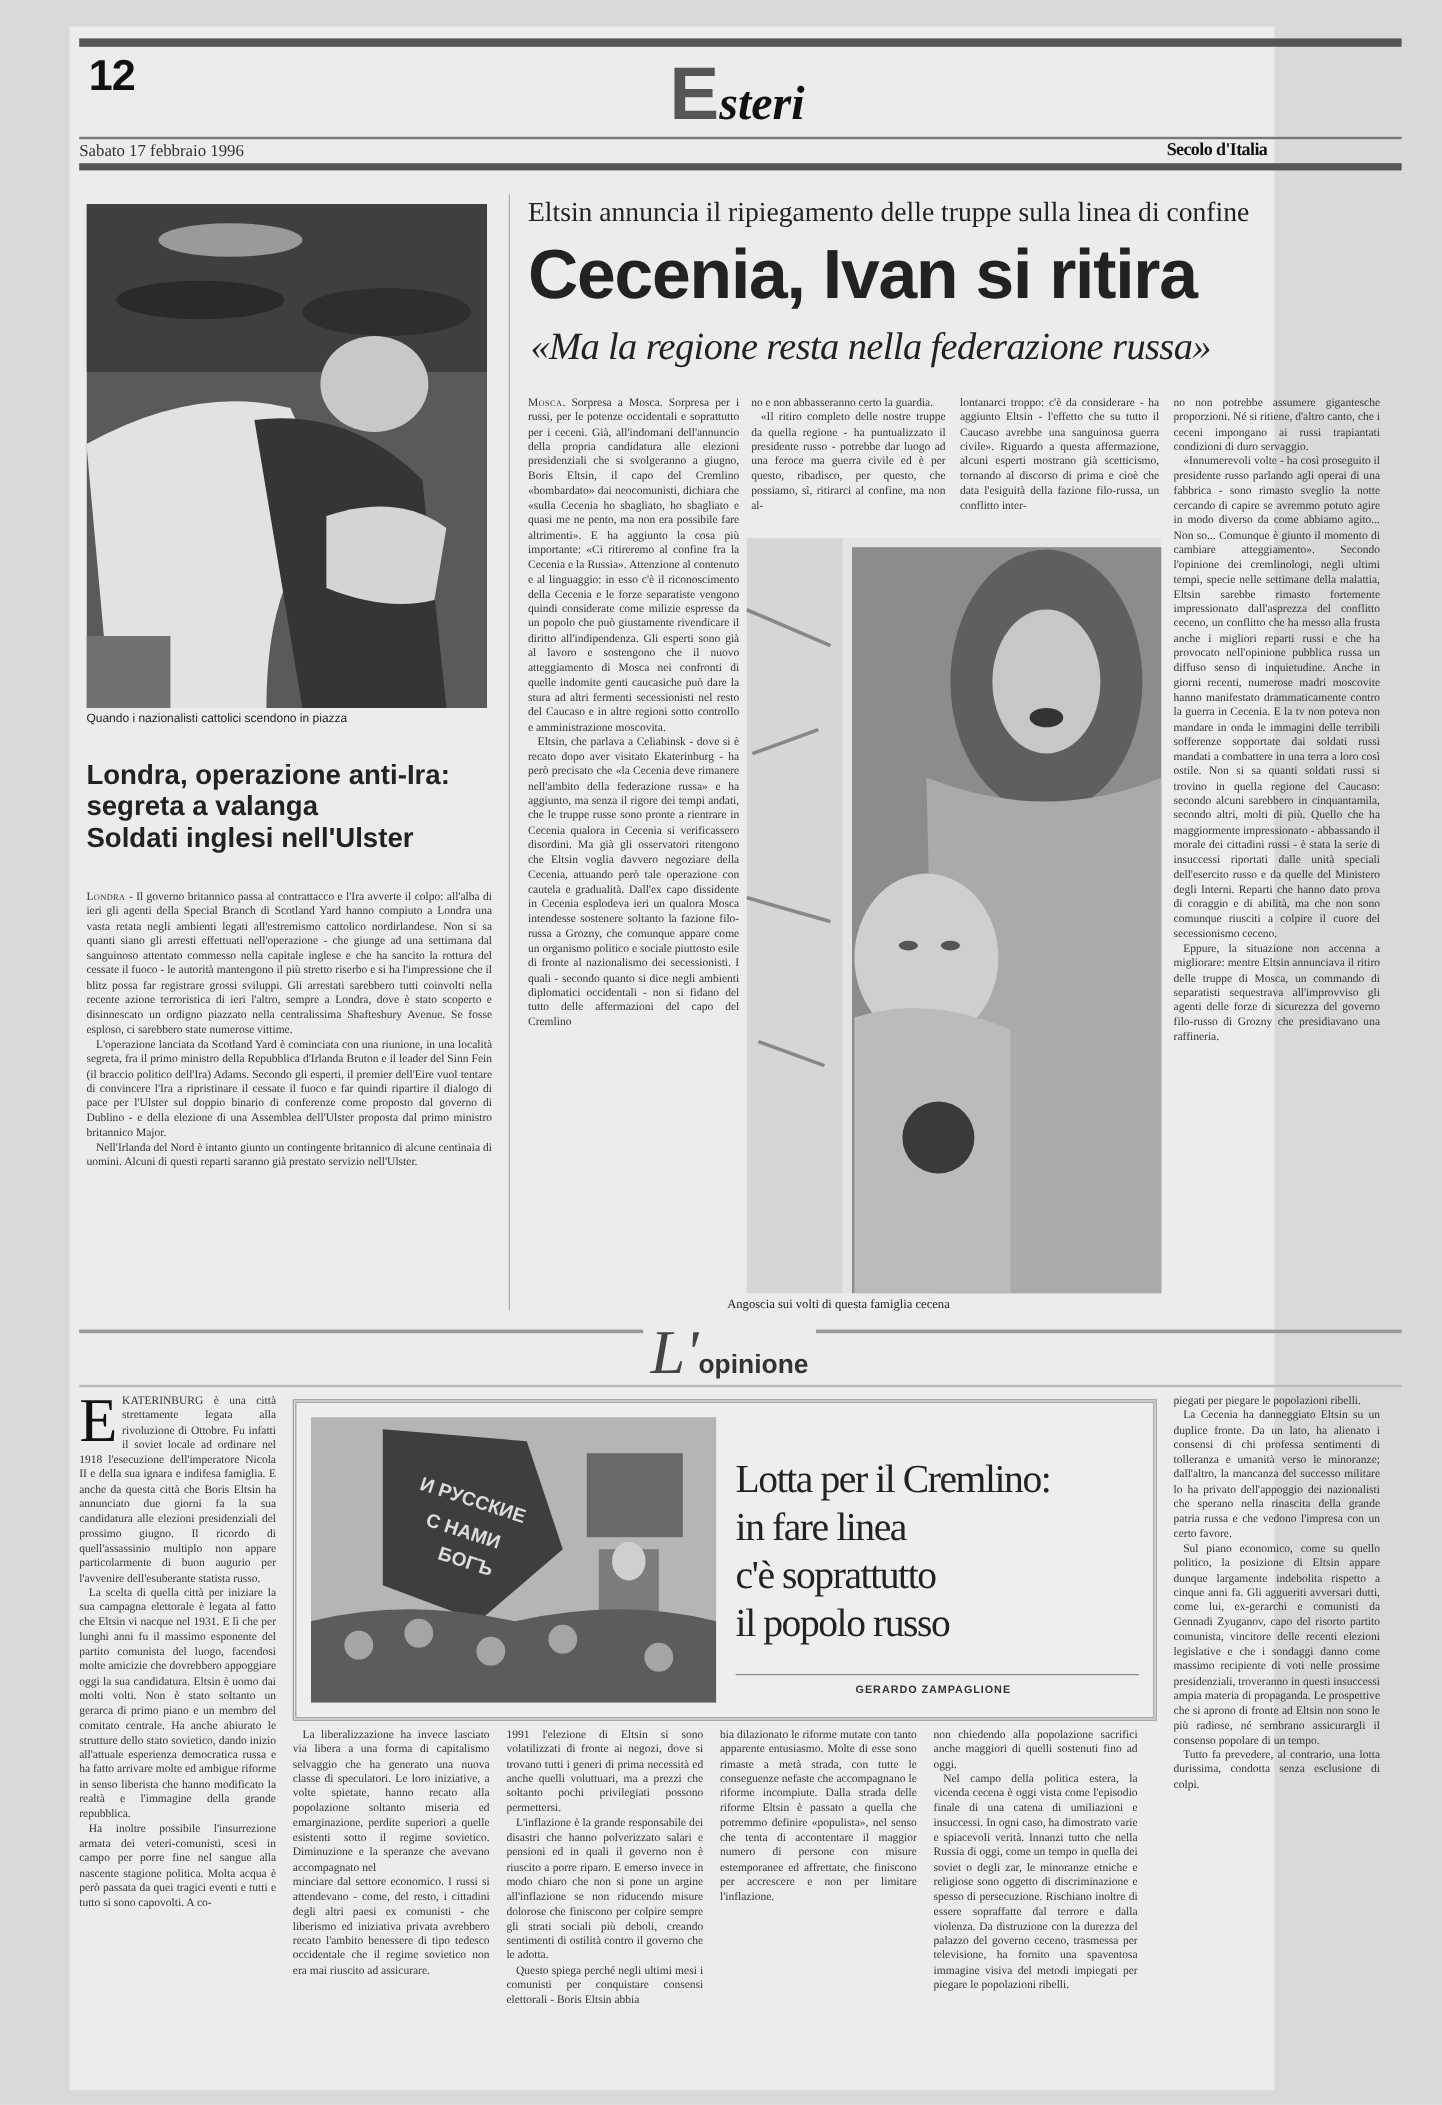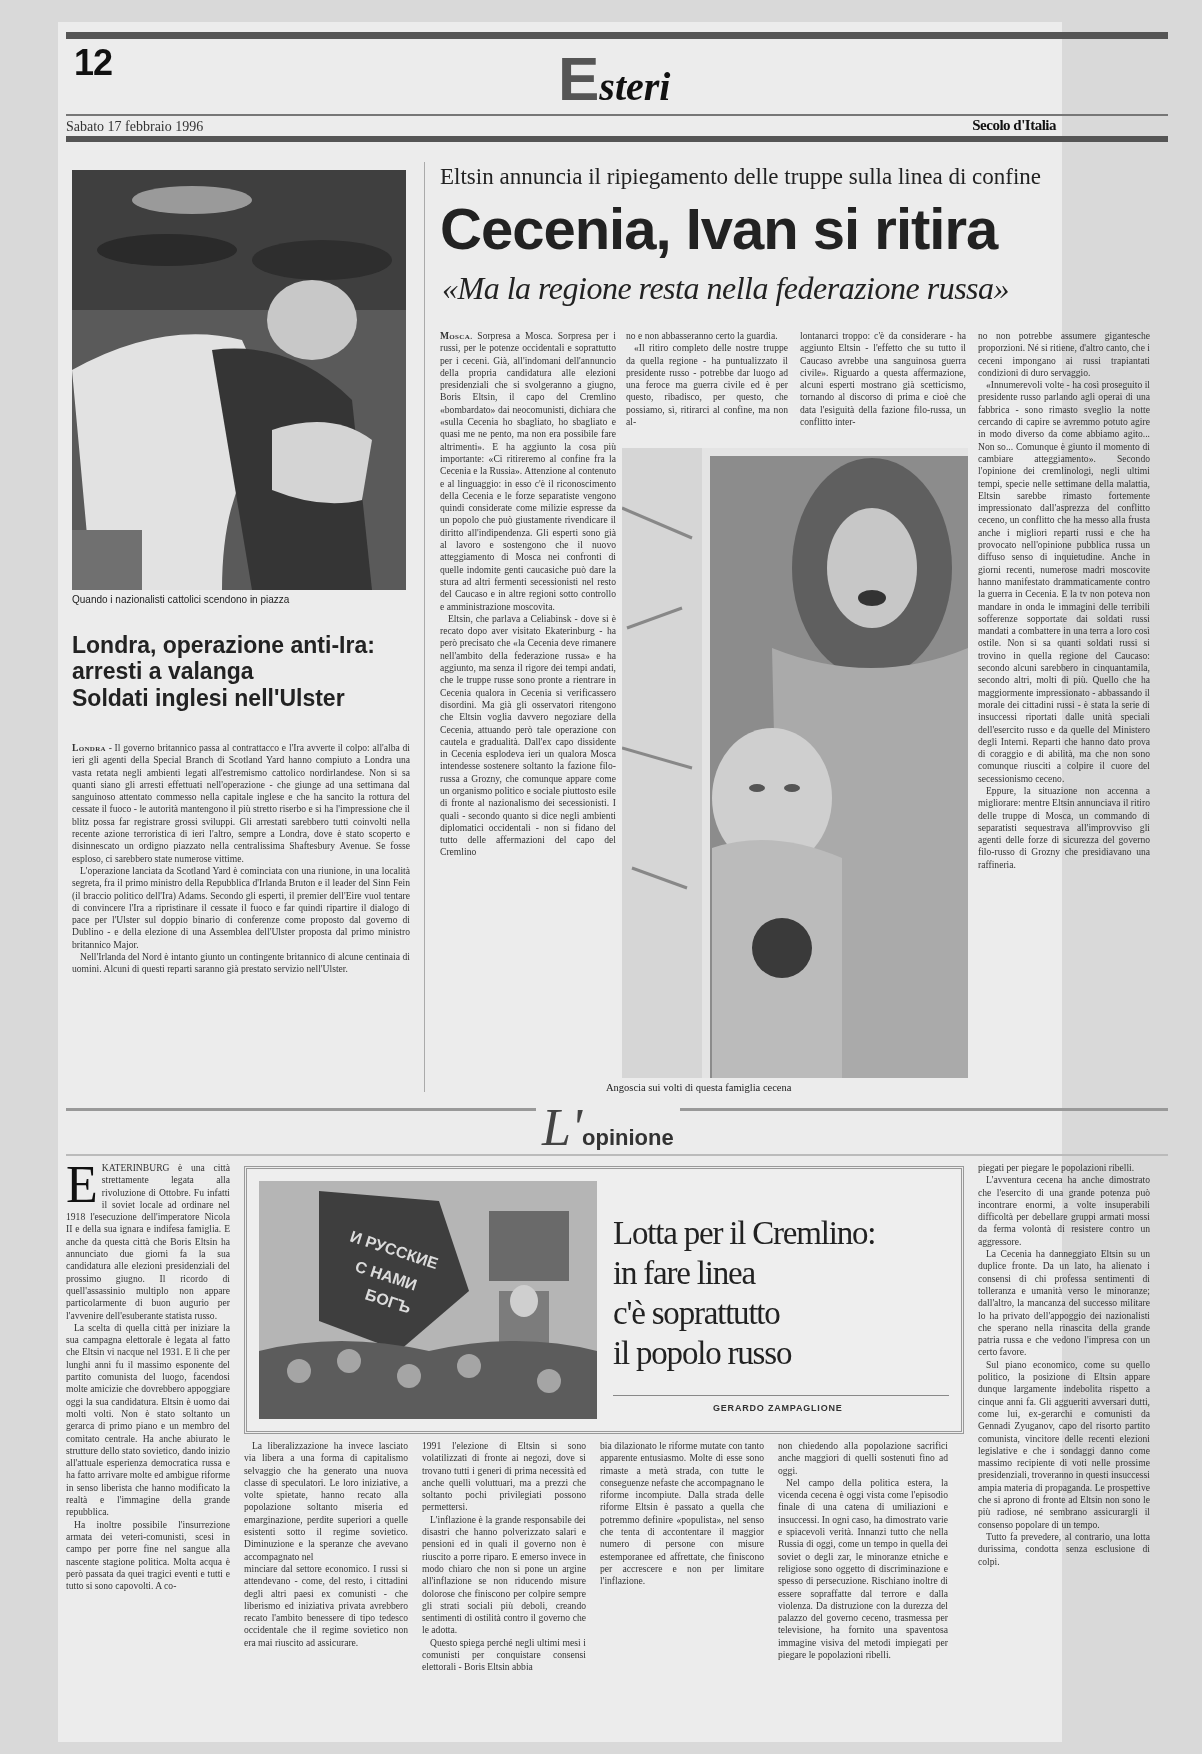--- a/index.html
+++ b/index.html
@@ -15,21 +15,21 @@
   .dateline { font-family: "Liberation Serif", serif; font-size: 14px; color: #333; }
   .masthead { font-family: "Liberation Serif", serif; font-weight: bold; font-size: 15px; color: #111; letter-spacing: -0.5px; }
   .photo { position: absolute; overflow: hidden; }
   .caption { font-family: "Liberation Sans", sans-serif; font-size: 10px; color: #222; }
   .kicker { font-family: "Liberation Serif", serif; font-size: 23px; color: #222; white-space: nowrap; }
   .headline { font-family: "Liberation Sans", sans-serif; font-weight: 900; font-size: 58px; color: #222; letter-spacing: -1px; white-space: nowrap; line-height: 1; }
   .subhead { font-family: "Liberation Serif", serif; font-style: italic; font-size: 32px; color: #222; white-space: nowrap; letter-spacing: -0.5px; }
   .side-headline { font-family: "Liberation Sans", sans-serif; font-weight: bold; font-size: 23px; color: #222; line-height: 1.15; }
   .col { position: absolute; font-family: "Liberation Serif", serif; font-size: 9.6px; line-height: 12.3px; color: #333; text-align: justify; overflow: hidden; hyphens: auto; }
   .col p { text-indent: 8px; }
-  .col .lead { font-variant: small-caps; font-weight: bold; letter-spacing: 0.3px; }
+  .col .lead { font-variant: small-caps; font-weight: normal; letter-spacing: 0.3px; }
   .dropcap { float: left; font-family: "Liberation Serif", serif; font-size: 52px; line-height: 42px; margin: 2px 4px 0 0; color: #111; }
   .opinione-L { font-family: "Liberation Serif", serif; font-style: italic; font-size: 52px; color: #444; line-height: 1; }
   .opinione-rest { font-family: "Liberation Sans", sans-serif; font-weight: bold; font-size: 22px; color: #333; }
   .box { position: absolute; border: 3px double #999; background: #eeeeee; }
   .op-title { font-family: "Liberation Serif", serif; font-size: 33px; line-height: 40px; color: #222; letter-spacing: -1.2px; }
   .byline { font-family: "Liberation Sans", sans-serif; font-size: 9px; font-weight: bold; letter-spacing: 0.8px; color: #333; }
   .vrule { position: absolute; width: 1px; background: #aaa; }
 </style>
 </head>
 <body>
@@ -57,21 +57,21 @@
       <path d="M0 200 Q90 150 170 170 L210 260 Q150 300 150 420 L20 420 Z" fill="#e2e2e2"></path>
       <path d="M140 180 Q220 170 280 230 L300 420 L180 420 Z" fill="#353535"></path>
       <path d="M200 260 Q260 240 300 270 L290 330 Q250 340 200 320 Z" fill="#d4d4d4"></path>
       <rect x="0" y="360" width="70" height="60" fill="#707070"></rect>
     </svg>
   </div>
   <div class="abs caption" style="left:14px; top:572px; width:334px;">Quando i nazionalisti cattolici scendono in piazza</div>
 
   <div class="abs side-headline" style="left:14px; top:610px; width:340px;">
     <div>Londra, operazione anti-Ira:</div>
-    <div>arresti a valanga</div>
+    <div>segreta a valanga</div>
     <div>Soldati inglesi nell'Ulster</div>
   </div>
 
   <div class="col" style="left:14px; top:720px; width:338px; height:340px;">
     <p style="text-indent:0"><span class="lead">Londra</span><span> - Il governo britannico passa al contrattacco e l'Ira avverte il colpo: all'alba di ieri gli agenti della Special Branch di Scotland Yard hanno compiuto a Londra una vasta retata negli ambienti legati all'estremismo cattolico nordirlandese. Non si sa quanti siano gli arresti effettuati nell'operazione - che giunge ad una settimana dal sanguinoso attentato commesso nella capitale inglese e che ha sancito la rottura del cessate il fuoco - le autorità mantengono il più stretto riserbo e si ha l'impressione che il blitz possa far registrare grossi sviluppi. Gli arrestati sarebbero tutti coinvolti nella recente azione terroristica di ieri l'altro, sempre a Londra, dove è stato scoperto e disinnescato un ordigno piazzato nella centralissima Shaftesbury Avenue. Se fosse esploso, ci sarebbero state numerose vittime.</span></p>
     <p>L'operazione lanciata da Scotland Yard è cominciata con una riunione, in una località segreta, fra il primo ministro della Repubblica d'Irlanda Bruton e il leader del Sinn Fein (il braccio politico dell'Ira) Adams. Secondo gli esperti, il premier dell'Eire vuol tentare di convincere l'Ira a ripristinare il cessate il fuoco e far quindi ripartire il dialogo di pace per l'Ulster sul doppio binario di conferenze come proposto dal governo di Dublino - e della elezione di una Assemblea dell'Ulster proposta dal primo ministro britannico Major.</p>
     <p>Nell'Irlanda del Nord è intanto giunto un contingente britannico di alcune centinaia di uomini. Alcuni di questi reparti saranno già prestato servizio nell'Ulster.</p>
   </div>
 
   <div class="vrule" style="left:366px; top:140px; height:930px;"></div>
@@ -173,18 +173,17 @@
   </div>
   <div class="col" style="left:542px; top:1418px; width:164px; height:300px;">
     <p style="text-indent:0">bia dilazionato le riforme mutate con tanto apparente entusiasmo. Molte di esse sono rimaste a metà strada, con tutte le conseguenze nefaste che accompagnano le riforme incompiute. Dalla strada delle riforme Eltsin è passato a quella che potremmo definire «populista», nel senso che tenta di accontentare il maggior numero di persone con misure estemporanee ed affrettate, che finiscono per accrescere e non per limitare l'inflazione.</p>
   </div>
   <div class="col" style="left:720px; top:1418px; width:170px; height:300px;">
     <p style="text-indent:0">non chiedendo alla popolazione sacrifici anche maggiori di quelli sostenuti fino ad oggi.</p>
     <p>Nel campo della politica estera, la vicenda cecena è oggi vista come l'episodio finale di una catena di umiliazioni e insuccessi. In ogni caso, ha dimostrato varie e spiacevoli verità. Innanzi tutto che nella Russia di oggi, come un tempo in quella dei soviet o degli zar, le minoranze etniche e religiose sono oggetto di discriminazione e spesso di persecuzione. Rischiano inoltre di essere sopraffatte dal terrore e dalla violenza. Da distruzione con la durezza del palazzo del governo ceceno, trasmessa per televisione, ha fornito una spaventosa immagine visiva del metodi impiegati per piegare le popolazioni ribelli.</p>
   </div>
   <div class="col" style="left:920px; top:1140px; width:172px; height:580px;">
     <p style="text-indent:0">piegati per piegare le popolazioni ribelli.</p>
-    <p>L'avventura cecena ha anche dimostrato che l'esercito di una grande potenza può incontrare enormi, a volte insuperabili difficoltà per debellare gruppi armati mossi da ferma volontà di resistere contro un aggressore.</p>
     <p>La Cecenia ha danneggiato Eltsin su un duplice fronte. Da un lato, ha alienato i consensi di chi professa sentimenti di tolleranza e umanità verso le minoranze; dall'altro, la mancanza del successo militare lo ha privato dell'appoggio dei nazionalisti che sperano nella rinascita della grande patria russa e che vedono l'impresa con un certo favore.</p>
     <p>Sul piano economico, come su quello politico, la posizione di Eltsin appare dunque largamente indebolita rispetto a cinque anni fa. Gli aggueriti avversari dutti, come lui, ex-gerarchi e comunisti da Gennadi Zyuganov, capo del risorto partito comunista, vincitore delle recenti elezioni legislative e che i sondaggi danno come massimo recipiente di voti nelle prossime presidenziali, troveranno in questi insuccessi ampia materia di propaganda. Le prospettive che si aprono di fronte ad Eltsin non sono le più radiose, né sembrano assicurargli il consenso popolare di un tempo.</p>
     <p>Tutto fa prevedere, al contrario, una lotta durissima, condotta senza esclusione di colpi.</p>
   </div>
 </div>
 
 </body></html>

